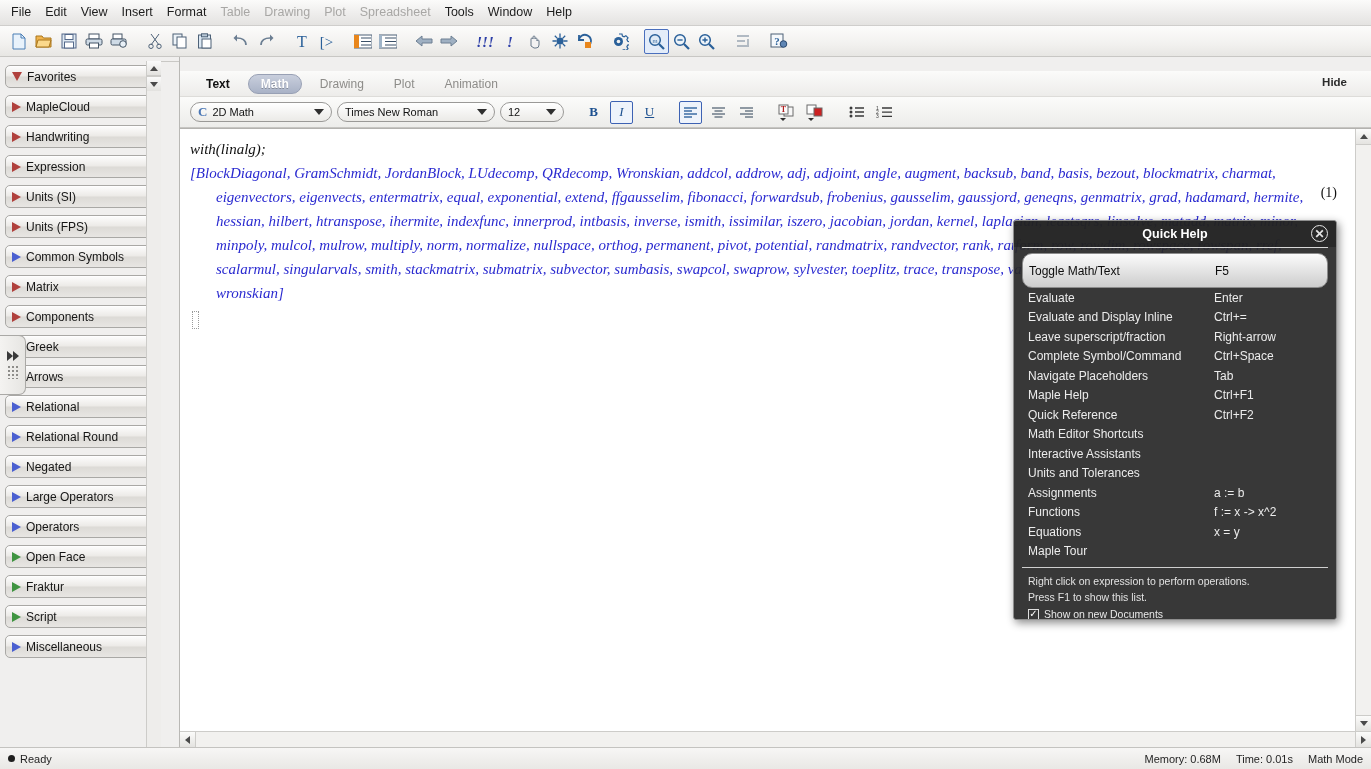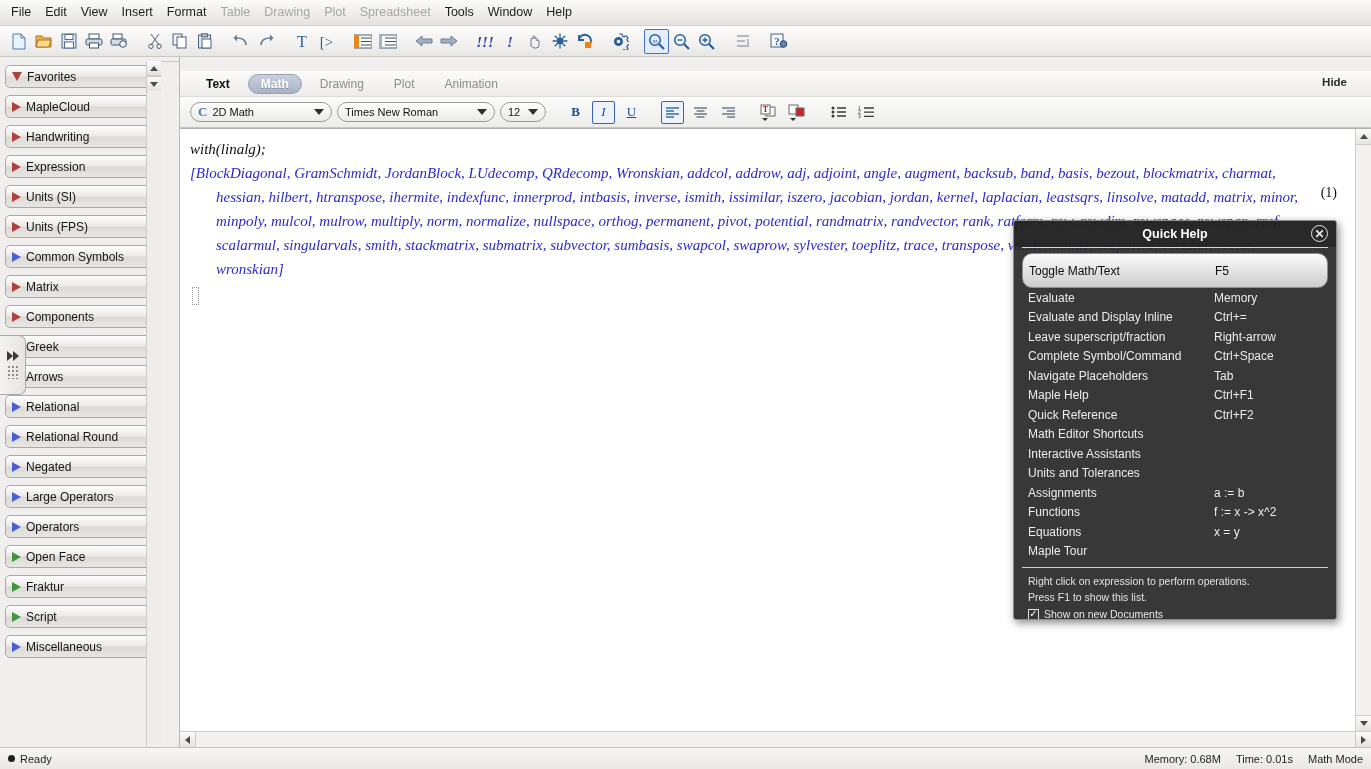--- a/index.html
+++ b/index.html
@@ -220,21 +220,21 @@
     cursor: default;
     white-space: nowrap;
   }
   .combo .cap { flex: 1 1 auto; }
   .combo .caret {
     width:0;height:0;border-left:5px solid transparent;border-right:5px solid transparent;border-top:6px solid #2f2f2f;
     margin-left: 8px; margin-right: 3px;
   }
   .combo-math { width: 142px; }
   .combo-font { width: 158px; }
-  .combo-size { width: 46px; }
+  .combo-size { width: 64px; }
   .mathC {
     color: #4b77b5; font-weight: bold; font-size: 13px;
     font-family: "Liberation Serif", serif;
     margin-right: 5px;
   }
   .fmt-btn {
     width: 23px; height: 23px;
     display: flex; align-items: center; justify-content: center;
     font-size: 13px; color: #1b4f8f;
     border: 1px solid transparent; border-radius: 2px;
@@ -785,20 +785,21 @@
               <path d="M6 3h10M6 7.2h10M6 11.4h10" stroke="#3a3a3a" stroke-width="1.3"></path>
             </svg>
         </div>
       </div>
 
       <div class="canvas-wrap">
         <div class="canvas">
           <div class="math-line input-line">with(linalg);</div>
           <div class="out-block">
             <div class="math-line out-line">[BlockDiagonal, GramSchmidt, JordanBlock, LUdecomp, QRdecomp, Wronskian, addcol, addrow, adj, adjoint, angle, augment, backsub, band, basis, bezout, blockmatrix, charmat,</div>
+            <div class="math-line out-line ind">eigenvectors, eigenvects, entermatrix, equal, exponential, extend, ffgausselim, fibonacci, forwardsub, frobenius, gausselim, gaussjord, geneqns, genmatrix, grad, hadamard, hermite,</div>
             <div class="math-line out-line ind">hessian, hilbert, htranspose, ihermite, indexfunc, innerprod, intbasis, inverse, ismith, issimilar, iszero, jacobian, jordan, kernel, laplacian, leastsqrs, linsolve, matadd, matrix, minor,</div>
             <div class="math-line out-line ind">minpoly, mulcol, mulrow, multiply, norm, normalize, nullspace, orthog, permanent, pivot, potential, randmatrix, randvector, rank, ratform, row, rowdim, rowspace, rowspan, rref,</div>
             <div class="math-line out-line ind">scalarmul, singularvals, smith, stackmatrix, submatrix, subvector, sumbasis, swapcol, swaprow, sylvester, toeplitz, trace, transpose, vandermonde, vecpotent, vectdim, vector,</div>
             <div class="math-line out-line ind">wronskian]</div>
             <div class="eq-label">(1)</div>
           </div>
           <div class="caret-marker"></div>
         </div>
         <div class="v-scroll">
           <div class="v-sb-btn">
@@ -840,21 +841,21 @@
       <span class="qh-close">✕</span>
     </div>
     <div class="qh-rule"></div>
     <div class="qh-list">
       <div class="qh-row sel">
           <span class="lbl">Toggle Math/Text</span>
           <span class="key">F5</span>
         </div>
       <div class="qh-row">
           <span class="lbl">Evaluate</span>
-          <span class="key">Memory</span>
+          <span class="key">Enter</span>
         </div>
       <div class="qh-row">
           <span class="lbl">Evaluate and Display Inline</span>
           <span class="key">Ctrl+=</span>
         </div>
       <div class="qh-row">
           <span class="lbl">Leave superscript/fraction</span>
           <span class="key">Right-arrow</span>
         </div>
       <div class="qh-row">

